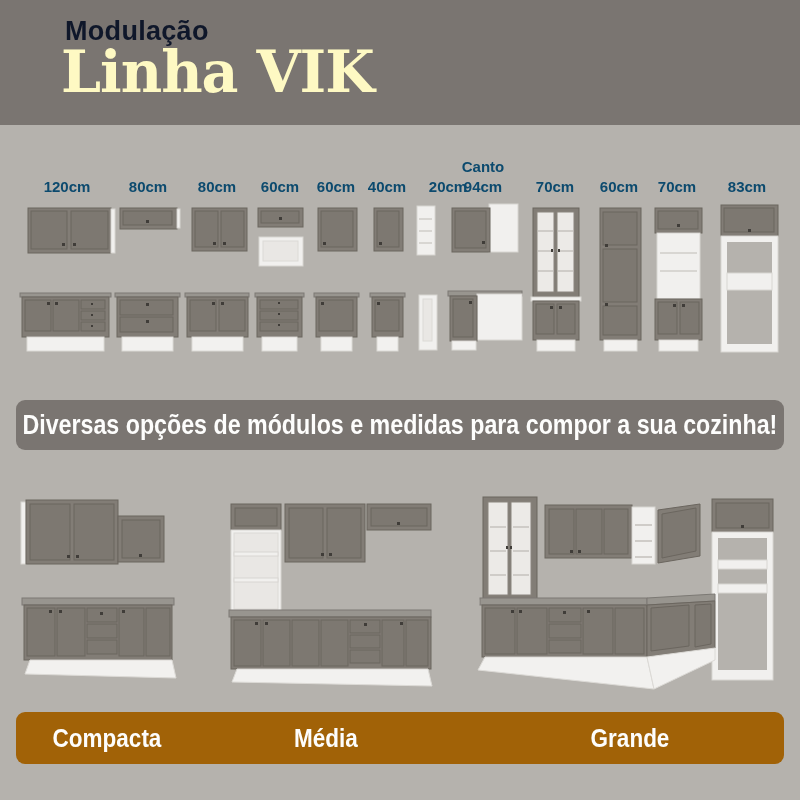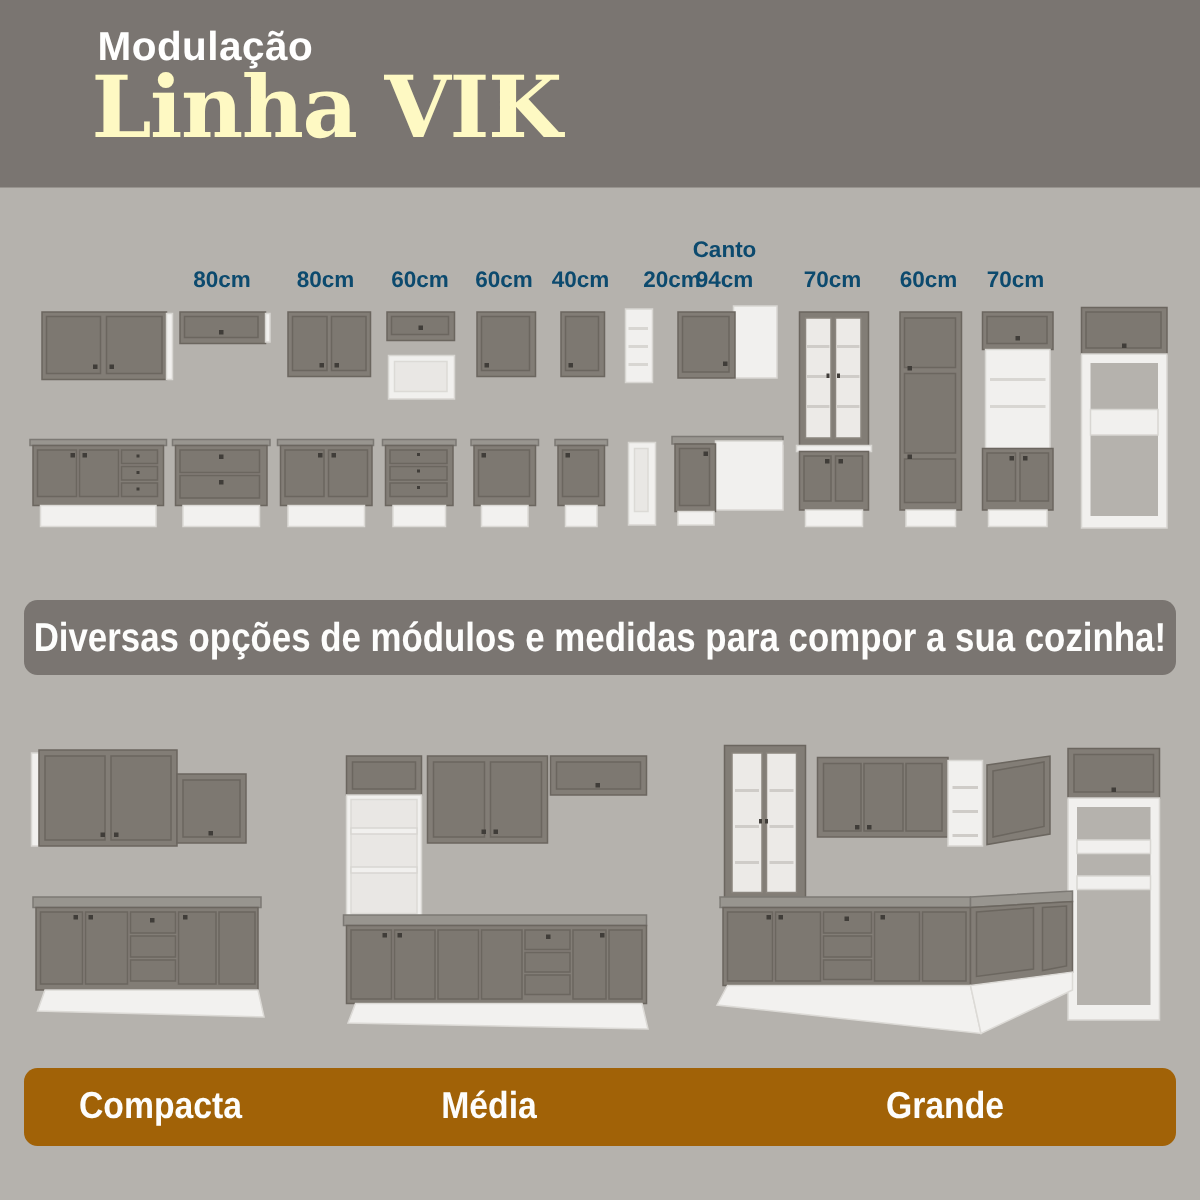--- a/index.html
+++ b/index.html
@@ -1,20 +1,20 @@
 <!DOCTYPE html>
 <html><head>
 <meta charset="utf-8">
 <style>
   html,body{margin:0;padding:0;background:#b5b2ad;}
   .page{position:relative;width:800px;height:800px;background:#b5b2ad;overflow:hidden;
         font-family:"Liberation Sans",sans-serif;}
   
   .header{position:absolute;left:0;top:0;width:800px;height:125px;background:#7a7571;}
-  .kicker{position:absolute;left:65px;top:16px;font-size:27px;font-weight:600;color:#ffffff;letter-spacing:.3px;}
+  .kicker{position:absolute;left:65px;top:16px;font-size:27px;font-weight:600;color:#0f172a;letter-spacing:.3px;}
   .title{position:absolute;left:61px;top:42px;font-size:57px;font-weight:bold;color:#fef9c3;
          font-family:"DejaVu Serif","Liberation Serif",serif;letter-spacing:-1px;line-height:1.05;}
   
   .mod-label{position:absolute;top:154px;height:42px;display:flex;align-items:flex-end;justify-content:center;
              font-size:15px;font-weight:bold;color:#0c4a6e;white-space:pre-line;text-align:center;line-height:1.3;}
   
   svg{position:absolute;overflow:visible;}
   .rc{fill:#827d76;stroke:#6b665f;stroke-width:1;}
   .rp{fill:#7d7871;stroke:#6b665f;stroke-width:1;}
   .rw{fill:#f1f0ee;stroke:#d8d6d2;stroke-width:1;}
@@ -38,31 +38,33 @@
 </head>
 <body>
 
 <div class="page">
 
   <div class="header">
     <div class="kicker">Modulação</div>
     <div class="title">Linha VIK</div>
   </div>
 
+  <div class="mod-label" style="left:22px;width:90px">120cm</div>
   <div class="mod-label" style="left:112px;width:72px">80cm</div>
   <div class="mod-label" style="left:182px;width:70px">80cm</div>
   <div class="mod-label" style="left:252px;width:56px">60cm</div>
   <div class="mod-label" style="left:310px;width:52px">60cm</div>
   <div class="mod-label" style="left:364px;width:46px">40cm</div>
   <div class="mod-label" style="left:428px;width:40px">20cm</div>
   <div class="mod-label" style="left:444px;width:78px">Canto
 94cm</div>
   <div class="mod-label" style="left:526px;width:58px">70cm</div>
   <div class="mod-label" style="left:592px;width:54px">60cm</div>
   <div class="mod-label" style="left:648px;width:58px">70cm</div>
+  <div class="mod-label" style="left:714px;width:66px">83cm</div>
 
   <svg style="left:20px;top:204px" width="95" height="148" viewBox="0 0 95 148">
     <rect class="rc" x="8" y="4" width="83" height="45"></rect>
     <rect class="rp" x="11" y="7" width="36" height="38"></rect>
       <rect class="rp" x="51" y="7" width="37" height="38"></rect>
     <rect class="rw" x="91" y="5" width="4" height="44"></rect>
     <rect class="rk" x="42" y="39" width="3" height="3"></rect>
       <rect class="rk" x="53" y="39" width="3" height="3"></rect>
     <rect class="rct" x="0" y="89" width="91" height="4"></rect>
     <rect class="rc" x="2" y="93" width="87" height="40"></rect>

